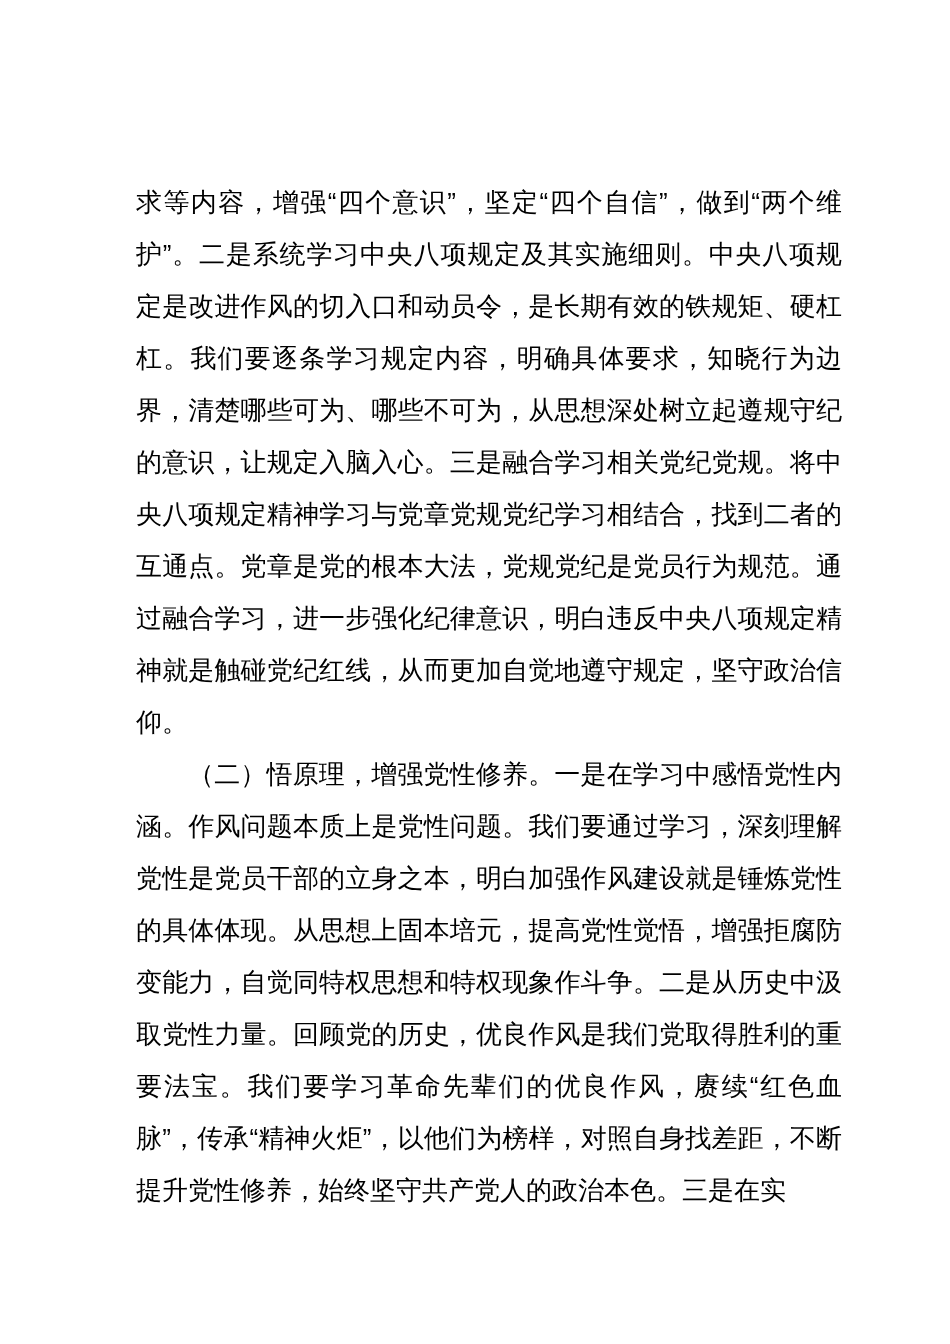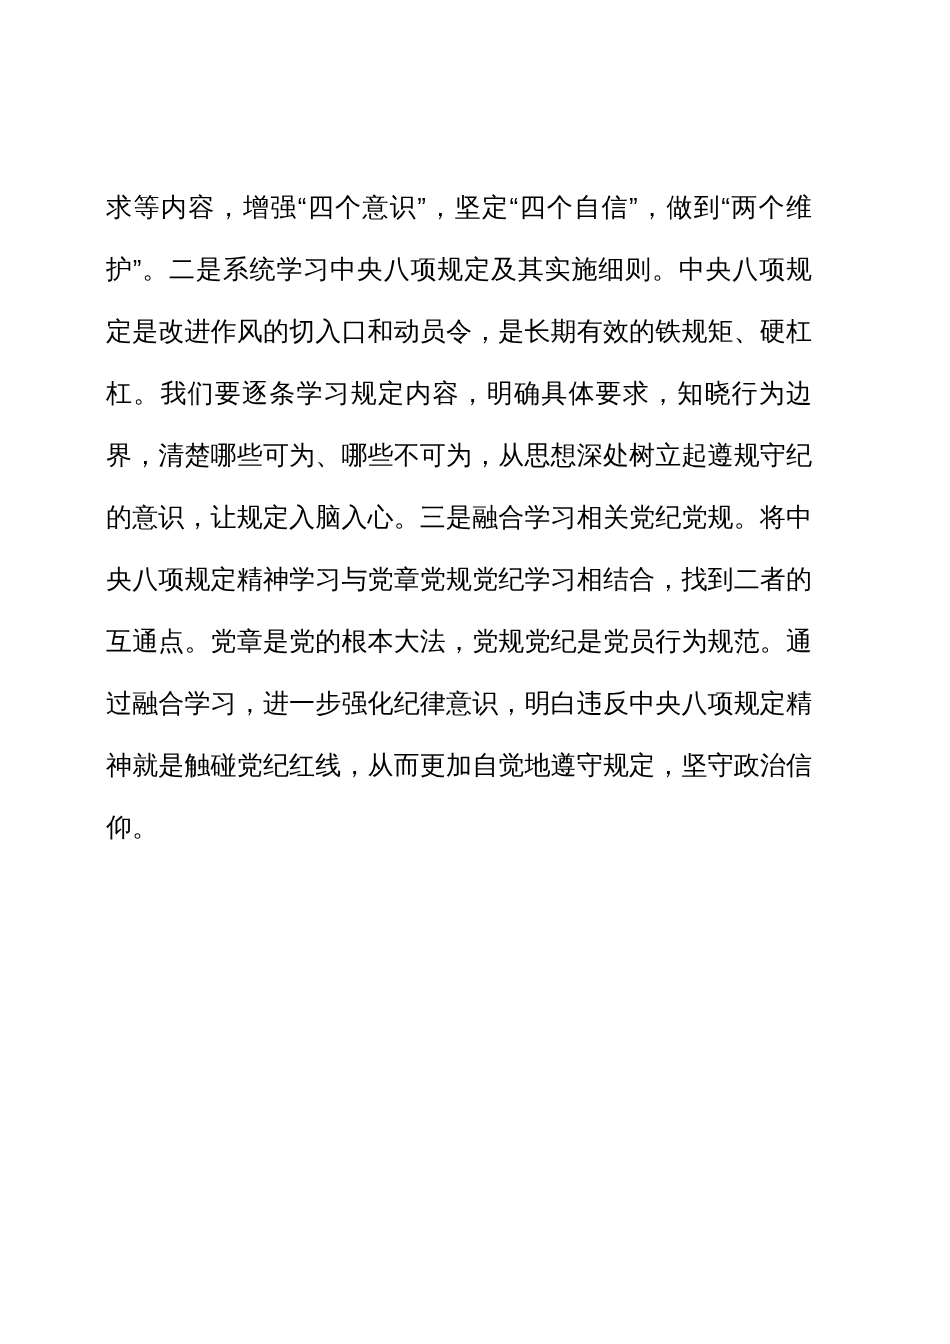--- a/index.html
+++ b/index.html
@@ -10,38 +10,39 @@
   .page {
     position: relative;
     width: 950px;
     height: 1344px;
     background: #ffffff;
     overflow: hidden;
     font-family: "Liberation Sans", sans-serif;
   }
   .text-block {
     position: absolute;
-    left: 106px;
+    left: 136px;
     top: 176px;
     width: 706px;
     color: #000000;
     font-size: 26px;
-    line-height: 62px;
+    line-height: 52px;
     text-align: justify;
     text-justify: inter-character;
     letter-spacing: 0;
   }
   .para {
     margin: 0;
     padding: 0;
   }
   .para.indented {
     text-indent: 2em;
   }
 </style>
 </head>
 <body>
 
 <div class="page">
   <div class="text-block">
     <p class="para">求等内容，增强“四个意识”，坚定“四个自信”，做到“两个维护”。二是系统学习中央八项规定及其实施细则。中央八项规定是改进作风的切入口和动员令，是长期有效的铁规矩、硬杠杠。我们要逐条学习规定内容，明确具体要求，知晓行为边界，清楚哪些可为、哪些不可为，从思想深处树立起遵规守纪的意识，让规定入脑入心。三是融合学习相关党纪党规。将中央八项规定精神学习与党章党规党纪学习相结合，找到二者的互通点。党章是党的根本大法，党规党纪是党员行为规范。通过融合学习，进一步强化纪律意识，明白违反中央八项规定精神就是触碰党纪红线，从而更加自觉地遵守规定，坚守政治信仰。</p>
+    <p class="para indented">（二）悟原理，增强党性修养。一是在学习中感悟党性内涵。作风问题本质上是党性问题。我们要通过学习，深刻理解党性是党员干部的立身之本，明白加强作风建设就是锤炼党性的具体体现。从思想上固本培元，提高党性觉悟，增强拒腐防变能力，自觉同特权思想和特权现象作斗争。二是从历史中汲取党性力量。回顾党的历史，优良作风是我们党取得胜利的重要法宝。我们要学习革命先辈们的优良作风，赓续“红色血脉”，传承“精神火炬”，以他们为榜样，对照自身找差距，不断提升党性修养，始终坚守共产党人的政治本色。三是在实</p>
   </div>
 </div>
 
 </body></html>

